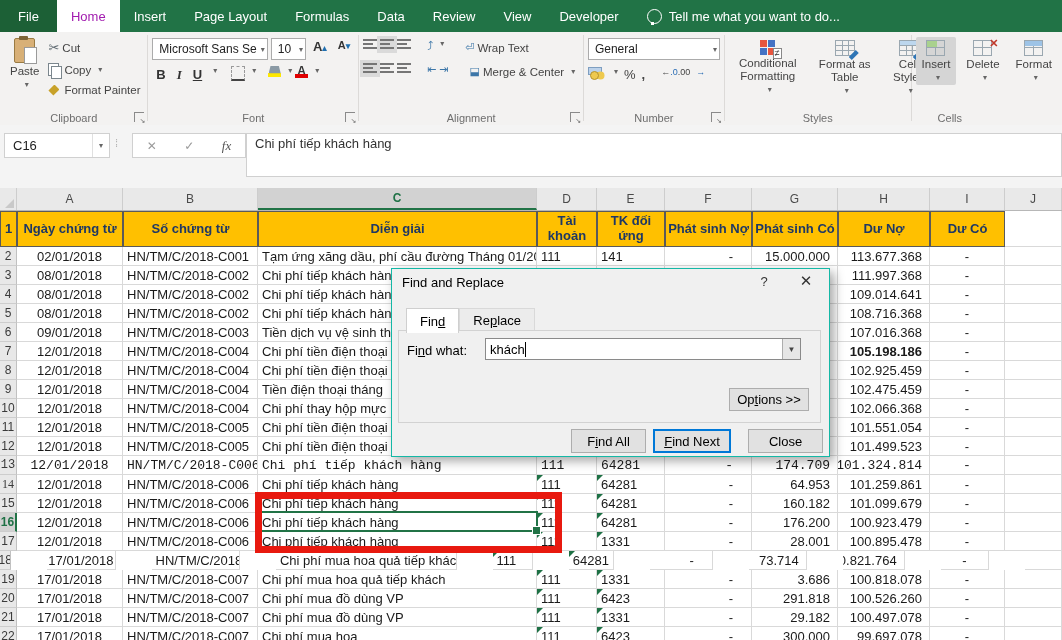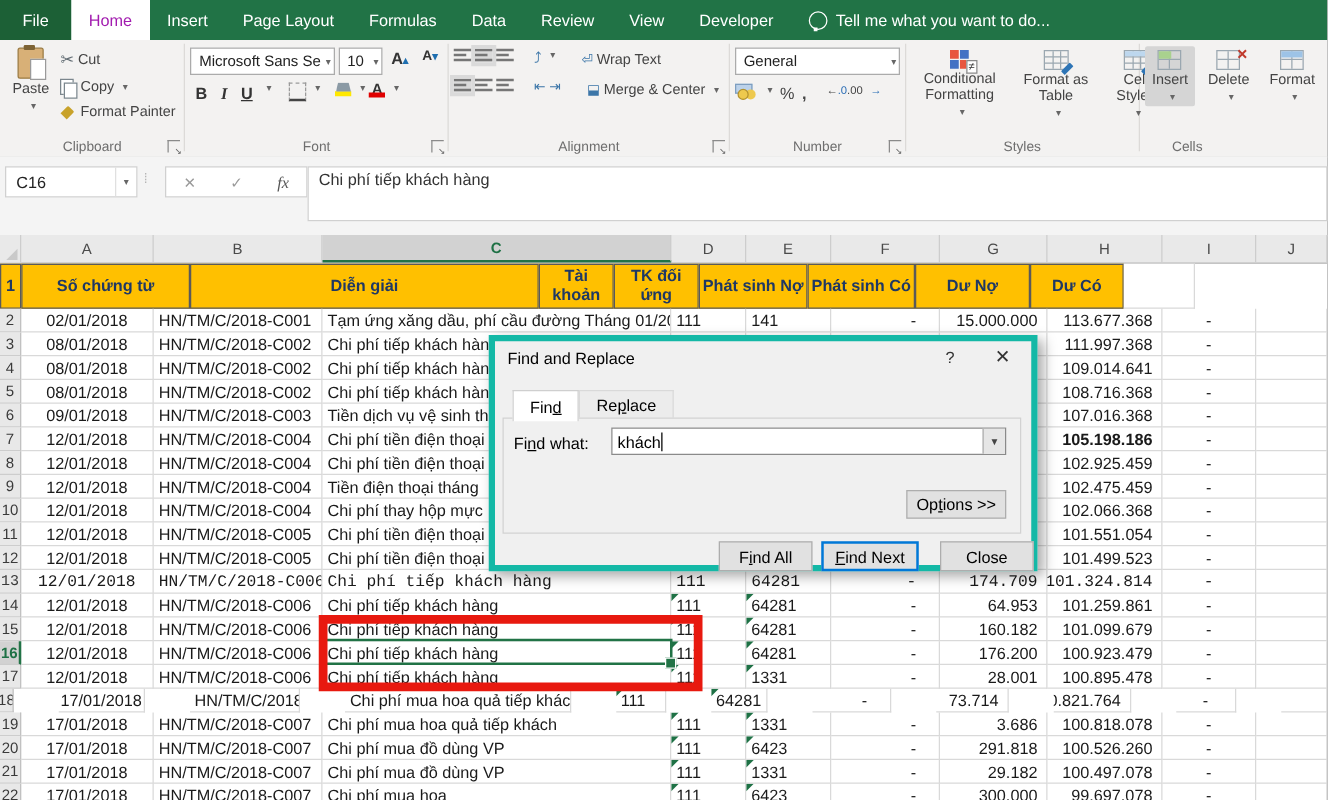--- a/index.html
+++ b/index.html
@@ -121,21 +121,21 @@
   .dash-f{justify-content:flex-end;padding-right:18px;}
   .tri::before{content:"";position:absolute;left:0;top:0;border-left:6px solid #1e7145;border-bottom:6px solid transparent;}
 
   
   .selbox{position:absolute;border:2px solid #217346;z-index:5;pointer-events:none;}
   .fillhandle{position:absolute;width:7px;height:7px;background:#217346;border:1px solid #fff;z-index:6;}
   .redbox{position:absolute;border:7px solid #e8190f;z-index:30;pointer-events:none;}
 
   
   .dlg{position:absolute;left:391px;top:268px;width:439px;height:189px;background:#f0f0f0;
-       border:5px solid #14b8a6;box-shadow:4px 4px 10px rgba(0,0,0,.35);z-index:40;font-size:13px;color:#000;box-sizing:border-box;}
+       border:1px solid #14b8a6;box-shadow:4px 4px 10px rgba(0,0,0,.35);z-index:40;font-size:13px;color:#000;box-sizing:border-box;}
   .dlg-title{position:absolute;left:10px;top:6px;font-size:13px;}
   .dlg-help{position:absolute;right:54px;top:5px;width:22px;text-align:center;color:#333;font-size:13px;}
   .dlg-x{position:absolute;right:10px;top:3px;width:26px;text-align:center;color:#333;font-size:15px;}
   .dlg-tabs{position:absolute;left:14px;top:39px;display:flex;}
   .dtab{padding:4px 13px;border:1px solid #d9d9d9;border-bottom:none;background:#ececec;font-size:13px;position:relative;}
   .dtab.active{background:#fff;z-index:2;top:0;padding-top:5px;border-color:#cfcfcf;}
   .dlg-frame{position:absolute;left:6px;right:8px;top:61px;height:91px;border:1px solid #d2d2d2;background:#f0f0f0;}
   .dlg-lbl{position:absolute;left:8px;top:12px;}
   .dlg-input{position:absolute;left:86px;top:7px;width:316px;height:22px;background:#fff;border:1px solid #8a8a8a;box-sizing:border-box;display:flex;align-items:center;}
   .dlg-input .txt{padding-left:4px;border-right:1px solid #000;height:15px;line-height:15px;}
@@ -363,20 +363,21 @@
         <div class="ch" style="width: 68px;">E</div>
         <div class="ch" style="width: 87px;">F</div>
         <div class="ch" style="width: 86px;">G</div>
         <div class="ch" style="width: 92px;">H</div>
         <div class="ch" style="width: 75px;">I</div>
         <div class="ch" style="width: 57px;">J</div>
       </div>
     <div id="gridrows">
         <div class="grow hdrrow" style="height: 36px;">
           <div class="cell rh ac" style="width: 17px; height: 36px;">1</div>
+          <div class="cell" style="width: 106px; height: 36px;">Ngày chứng từ</div>
           <div class="cell" style="width: 135px; height: 36px;">Số chứng từ</div>
           <div class="cell" style="width: 279px; height: 36px;">Diễn giải</div>
           <div class="cell" style="width: 60px; height: 36px;">Tài khoản</div>
           <div class="cell" style="width: 68px; height: 36px;">TK đối ứng</div>
           <div class="cell" style="width: 87px; height: 36px;">Phát sinh Nợ</div>
           <div class="cell" style="width: 86px; height: 36px;">Phát sinh Có</div>
           <div class="cell" style="width: 92px; height: 36px;">Dư Nợ</div>
           <div class="cell" style="width: 75px; height: 36px; text-align: center;">Dư Có</div>
           <div class="cell plain" style="width: 57px; height: 36px;"></div>
         </div>
@@ -530,21 +531,21 @@
           <div class="cell al" style="width: 279px;">Chi phí tiếp khách hàng</div>
           <div class="cell al" style="width: 60px;">111</div>
           <div class="cell al" style="width: 68px;">64281</div>
           <div class="cell dash-f" style="width: 87px;">-</div>
           <div class="cell ar" style="width: 86px;">174.709</div>
           <div class="cell ar" style="width: 92px;">101.324.814</div>
           <div class="cell ac" style="width: 75px;">-</div>
           <div class="cell" style="width: 57px;"></div>
         </div>
         <div class="grow" style="height: 19px;">
-          <div class="cell rh ac" style="width: 17px;">14</div>
+          <div class="cell rh ac" style="width: 17px; font-family: Liberation Serif, serif;">14</div>
           <div class="cell ac" style="width: 106px;">12/01/2018</div>
           <div class="cell al" style="width: 135px;">HN/TM/C/2018-C006</div>
           <div class="cell al" style="width: 279px;">Chi phí tiếp khách hàng</div>
           <div class="cell al tri" style="width: 60px;">111</div>
           <div class="cell al tri" style="width: 68px;">64281</div>
           <div class="cell dash-f" style="width: 87px;">-</div>
           <div class="cell ar" style="width: 86px;">64.953</div>
           <div class="cell ar" style="width: 92px;">101.259.861</div>
           <div class="cell ac" style="width: 75px;">-</div>
           <div class="cell" style="width: 57px;"></div>

